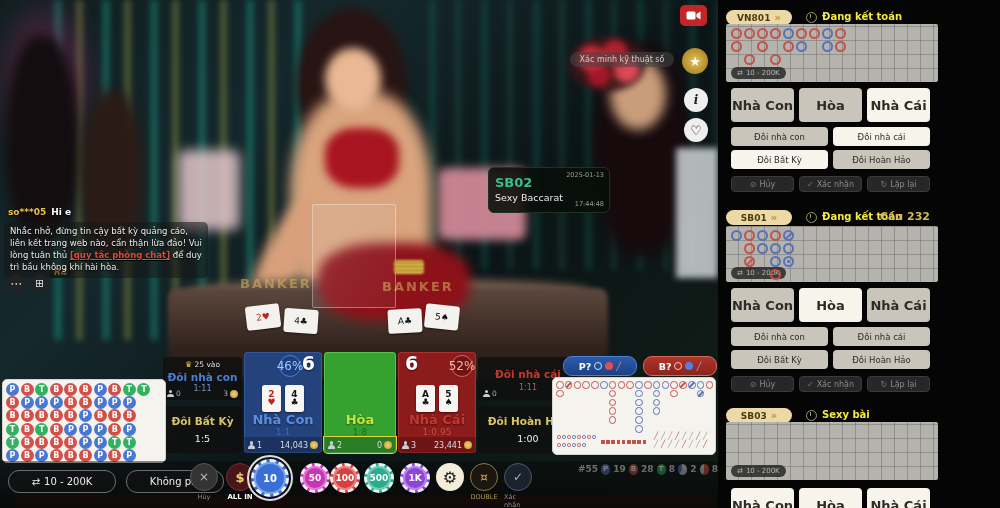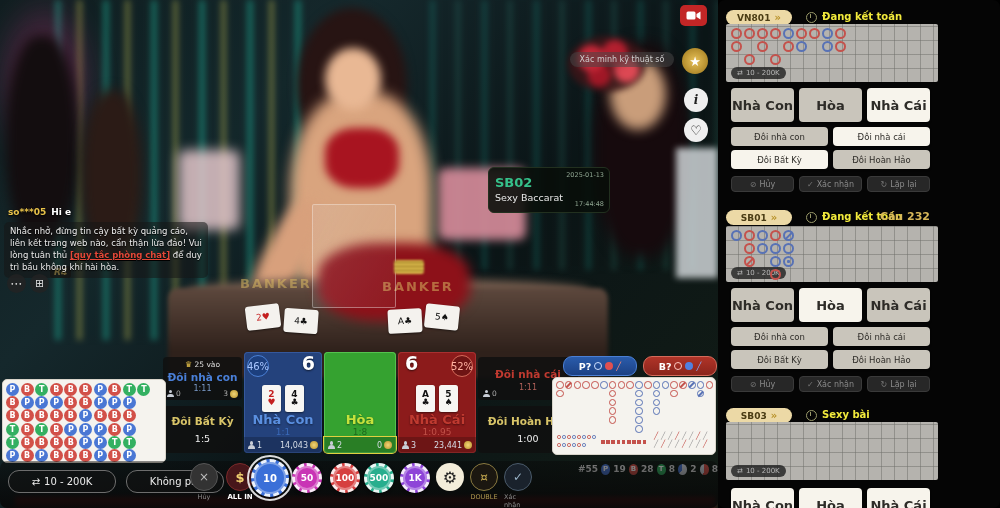--- a/index.html
+++ b/index.html
@@ -1,18 +1,18 @@
 <!DOCTYPE html>
 <html><head>
 <meta charset="utf-8">
 <style>
   html,body{margin:0;padding:0;background:#000;}
   .stage{position:relative;width:1000px;height:508px;overflow:hidden;background:#000;
          font-family:"DejaVu Sans",sans-serif;-webkit-font-smoothing:antialiased;}
-  .abs{position:absolute;border-radius:7px;}
+  .abs{position:absolute;}
   
   .video{position:absolute;left:0;top:0;width:718px;height:508px;overflow:hidden;
          background:linear-gradient(135deg,#101e20 0%,#15282c 30%,#0b1517 60%,#121c15 100%);}
   .v{position:absolute;}
   .v-streaks{left:55px;top:0;width:250px;height:340px;opacity:.75;filter:blur(3px);
     background:repeating-linear-gradient(90deg,rgba(30,200,170,.55) 0 6px,rgba(8,40,40,.08) 6px 22px,rgba(230,220,90,.5) 22px 27px,rgba(8,30,30,.08) 27px 48px);}
   .v-streaks2{left:430px;top:0;width:290px;height:270px;opacity:.5;filter:blur(3px);
     background:repeating-linear-gradient(90deg,rgba(30,190,170,.45) 0 5px,rgba(10,30,30,.05) 5px 26px,rgba(80,220,190,.35) 26px 30px,rgba(10,25,25,.05) 30px 52px);}
   .v-magenta{left:-10px;top:-10px;width:110px;height:180px;border-radius:50%;filter:blur(12px);
     background:radial-gradient(rgba(210,50,130,.55),rgba(210,50,130,0) 70%);}
@@ -71,21 +71,21 @@
   
   .board{left:163px;top:352px;width:415px;height:101px;font-size:9px;}
   .bcol{position:absolute;top:0;height:101px;border-radius:4px;}
   .dark-panel{position:absolute;left:0;width:100%;background:rgba(16,16,16,.84);border-radius:4px;}
   .col-pp{left:0;width:79px;}
   .col-p{left:81px;width:78px;background:#24427c;box-shadow:inset 0 0 0 1px #35589c;}
   .col-t{left:161px;width:72px;background:#35a230;box-shadow:inset 0 0 0 1px #54c24e;}
   .col-b{left:235px;width:78px;background:#8c1b1b;box-shadow:inset 0 0 0 1px #a83030;}
   .col-bp{left:315px;width:100px;}
   .score{position:absolute;top:0;font-size:19px;font-weight:bold;color:#fff;text-shadow:0 1px 2px rgba(0,0,0,.6);}
-  .pct{position:absolute;width:20px;height:20px;border-radius:50%;font-size:10px;display:flex;align-items:center;justify-content:center;}
+  .pct{position:absolute;width:20px;height:20px;border-radius:50%;font-size:12px;display:flex;align-items:center;justify-content:center;margin-left:32px;}
   .pct-p{left:3px;top:3px;background:#1c3f7e;border:1px solid #4a7fd4;color:#a9c6ff;}
   .pct-b{right:3px;top:3px;background:#6e1414;border:1px solid #d46a5a;color:#ffb0a0;}
   .cards{position:absolute;left:0;right:0;top:33px;display:flex;justify-content:center;gap:4px;}
   .pcard{width:19px;height:27px;background:#f7f6f3;border-radius:2.5px;box-shadow:0 1px 2px rgba(0,0,0,.5);
     display:flex;flex-direction:column;align-items:center;justify-content:center;font-weight:bold;line-height:1;}
   .pcard .rk{font-size:9px;} .pcard .st{font-size:9px;margin-top:-1px;}
   .red{color:#c41f1f;} .blk{color:#111;}
   .blabel{position:absolute;left:0;right:0;text-align:center;font-weight:bold;font-size:13px;text-shadow:0 1px 2px rgba(0,0,0,.45);}
   .bodds{position:absolute;left:0;right:0;text-align:center;font-size:9px;}
   .bstats{position:absolute;left:0;right:0;bottom:0;height:16px;background:rgba(0,0,0,.22);
@@ -543,21 +543,21 @@
         <div class="cr-circle " style="width: 26px; height: 26px; background: rgb(71, 22, 26); border: 1px solid rgb(122, 42, 42); color: rgb(240, 208, 112); font-size: 13px; font-weight: bold;">
           <span>$</span>
         </div>
         <div class="under bright">ALL IN</div>
       </div>
       <div class="cr-item" style="left: 251px; top: 459px;">
         <div class="cr-circle chip sel" style="width: 38px; height: 38px; background: rgb(58, 111, 216); font-size: 10px; top: 459px;">
           <span>10</span>
         </div>
       </div>
-      <div class="cr-item" style="left: 292px; top: 463px;">
+      <div class="cr-item" style="left: 300px; top: 463px;">
         <div class="cr-circle chip" style="width: 30px; height: 30px; background: rgb(201, 53, 181); font-size: 9px; top: 463px;">
           <span>50</span>
         </div>
       </div>
       <div class="cr-item" style="left: 330px; top: 463px;">
         <div class="cr-circle chip" style="width: 30px; height: 30px; background: rgb(214, 64, 64); font-size: 9px; top: 463px;">
           <span>100</span>
         </div>
       </div>
       <div class="cr-item" style="left: 364px; top: 463px;">

